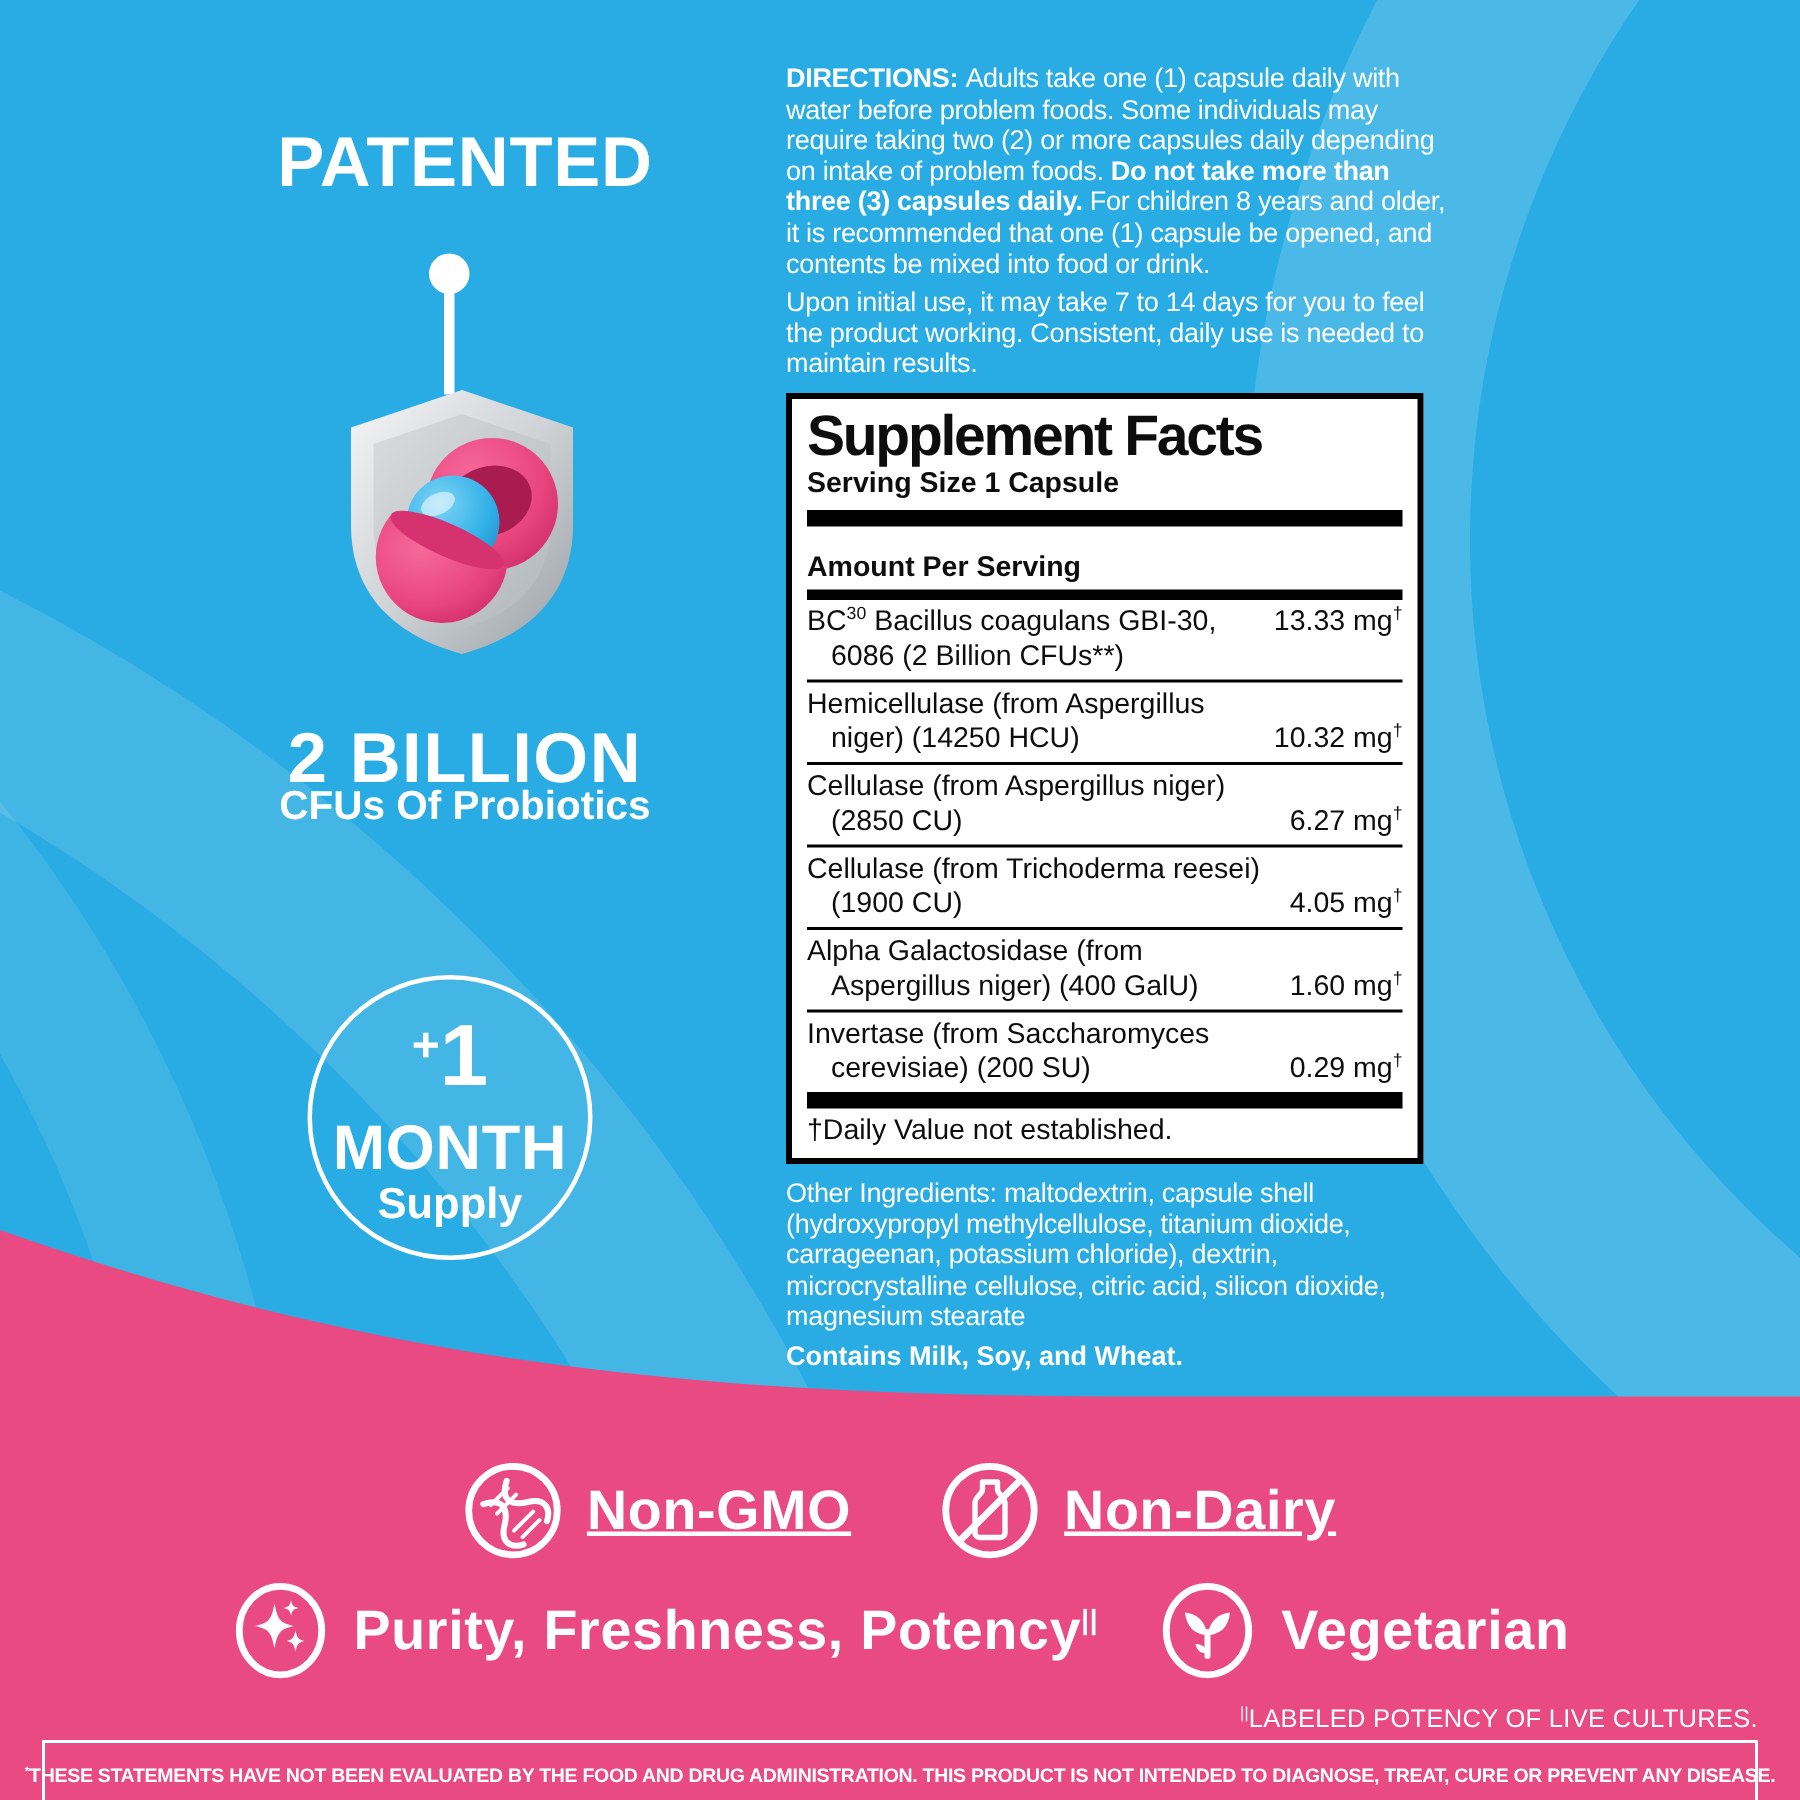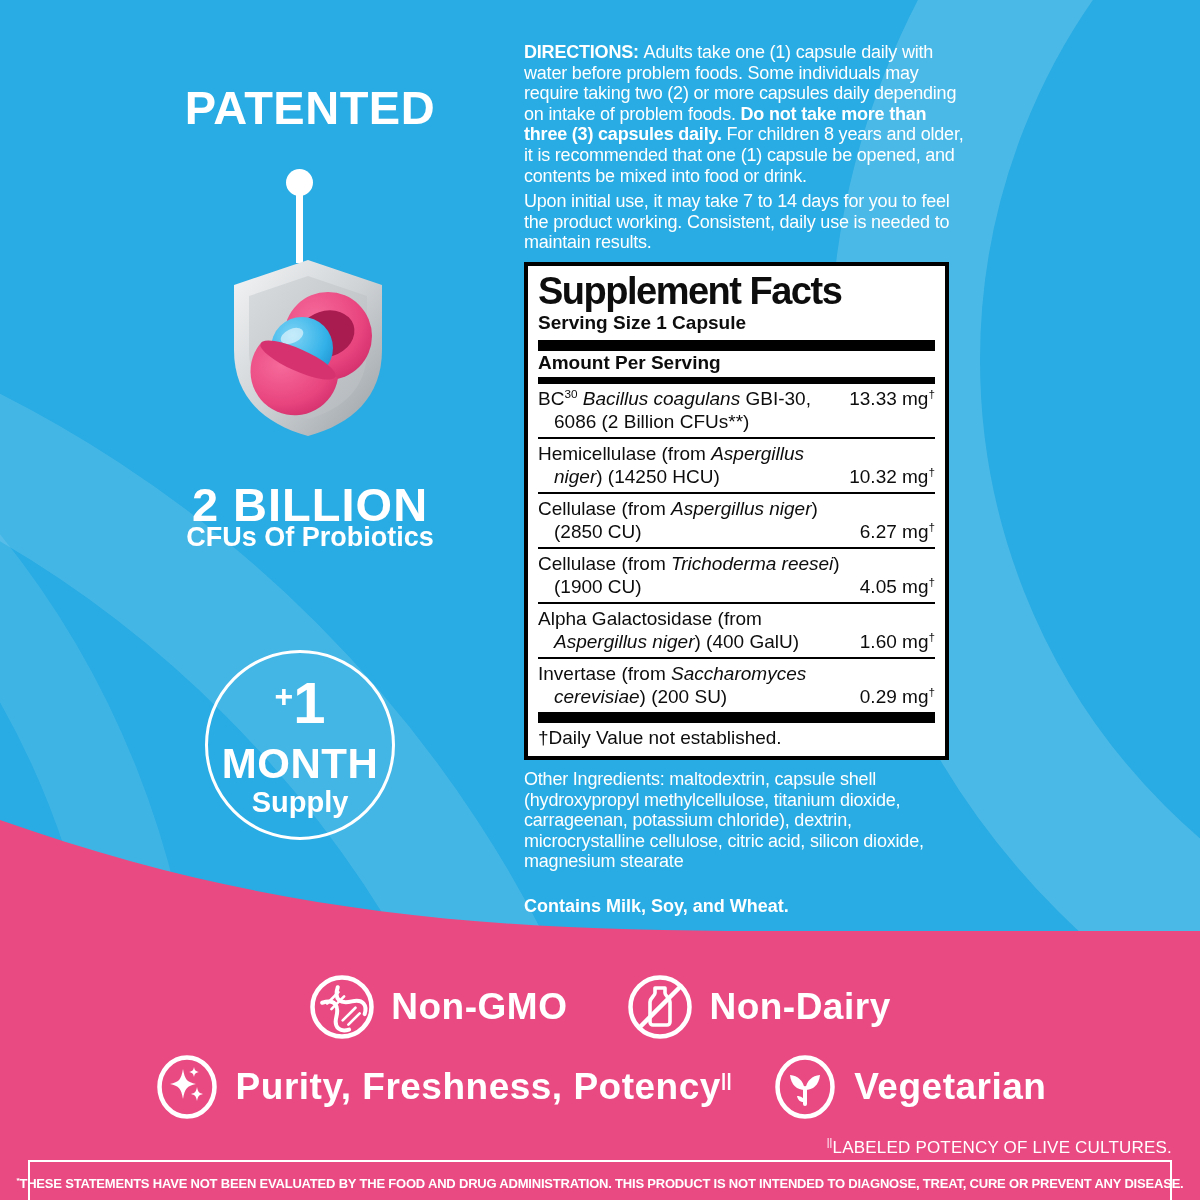--- a/index.html
+++ b/index.html
@@ -45,36 +45,36 @@
   .directions .seg-bold, .bold { font-weight:bold; }
 
   .sf-panel {
     margin-top:9px; width:425px; background:#fff; color:#0d0d0d;
     border:4.5px solid #000; padding:5px 10px 7px 10px;
   }
   .sf-title { font-size:38px; font-weight:bold; letter-spacing:-1.5px; line-height:40px; white-space:nowrap; }
   .sf-serving { font-size:19px; font-weight:bold; line-height:24px; margin-bottom:5px; }
   .sf-bar-thick { height:11px; background:#000; }
   .sf-bar-med   { height:7px;  background:#000; }
-  .sf-amount-header { font-size:19px; font-weight:bold; line-height:23px; padding:0 0 3px 0; }
+  .sf-amount-header { font-size:19px; font-weight:bold; line-height:23px; padding:16px 0 3px 0; }
   .sf-rows { }
   .sf-row { display:flex; align-items:flex-start; padding:3px 0 4px 0; }
   .sf-row + .sf-row { border-top:2.5px solid #000;align-items:flex-end; }
   .sf-name { flex:1; font-size:19px; line-height:23px; padding-left:16px; text-indent:-16px; }
   .sf-amount { white-space:nowrap; font-size:19px; line-height:23px; padding-left:6px; }
   .sf-panel sup { font-size:62%; vertical-align:super; line-height:0; }
   .sf-footnote { font-size:19px; line-height:23px; margin-top:3px; }
-  .seg-italic { font-style:italic; }
+  .seg-italic { }
 
   .other-ing { margin-top:9px; font-size:18px; line-height:20.6px; letter-spacing:-0.2px; }
-  .contains { margin-top:24px; font-size:18px; font-weight:bold; }
+  .contains { margin-top:6px; font-size:18px; font-weight:bold; }
 
   
   .badge-row { position:absolute; left:0; width:1200px; display:flex; justify-content:center; align-items:center; }
-  .badge-row1 { top:974px; gap:60px; }
+  .badge-row1 { top:974px; gap:60px;text-decoration:underline; }
   .badge-row2 { top:1054px; gap:40px; }
   .badge { display:flex; align-items:center; gap:16px; }
   .badge-label { font-size:37px; font-weight:bold; letter-spacing:0.5px; white-space:nowrap; }
   .badge-label sup { font-size:50%; vertical-align:super; }
   .badge-icon { width:66px; height:66px; flex:0 0 auto; }
 
   .labeled-potency { position:absolute; right:28px; top:1136px; font-size:17px; font-weight:normal; letter-spacing:0.2px; }
   .labeled-potency sup { font-size:62%; vertical-align:super; }
   .disclaimer-box {
     position:absolute; left:28px; right:28px; top:1160px; height:48px;

